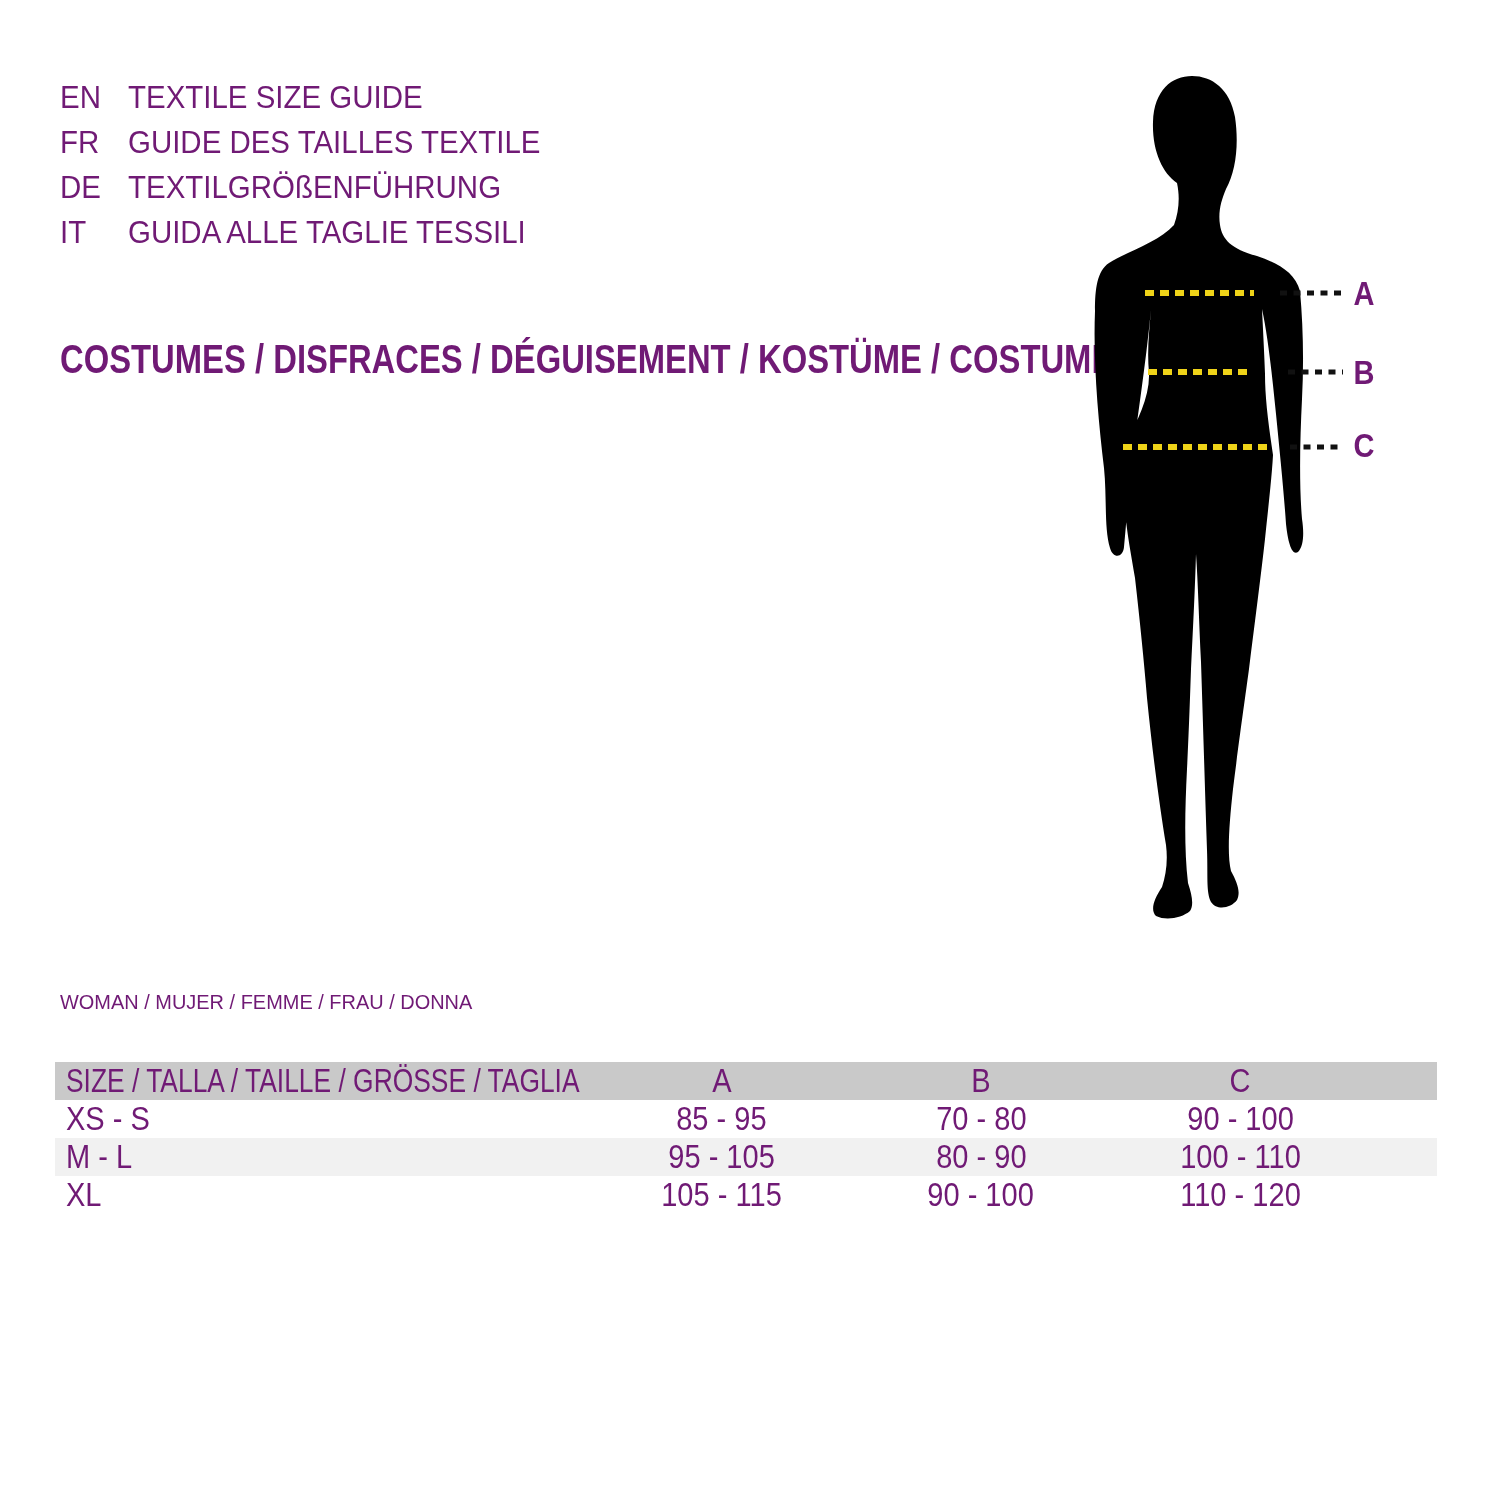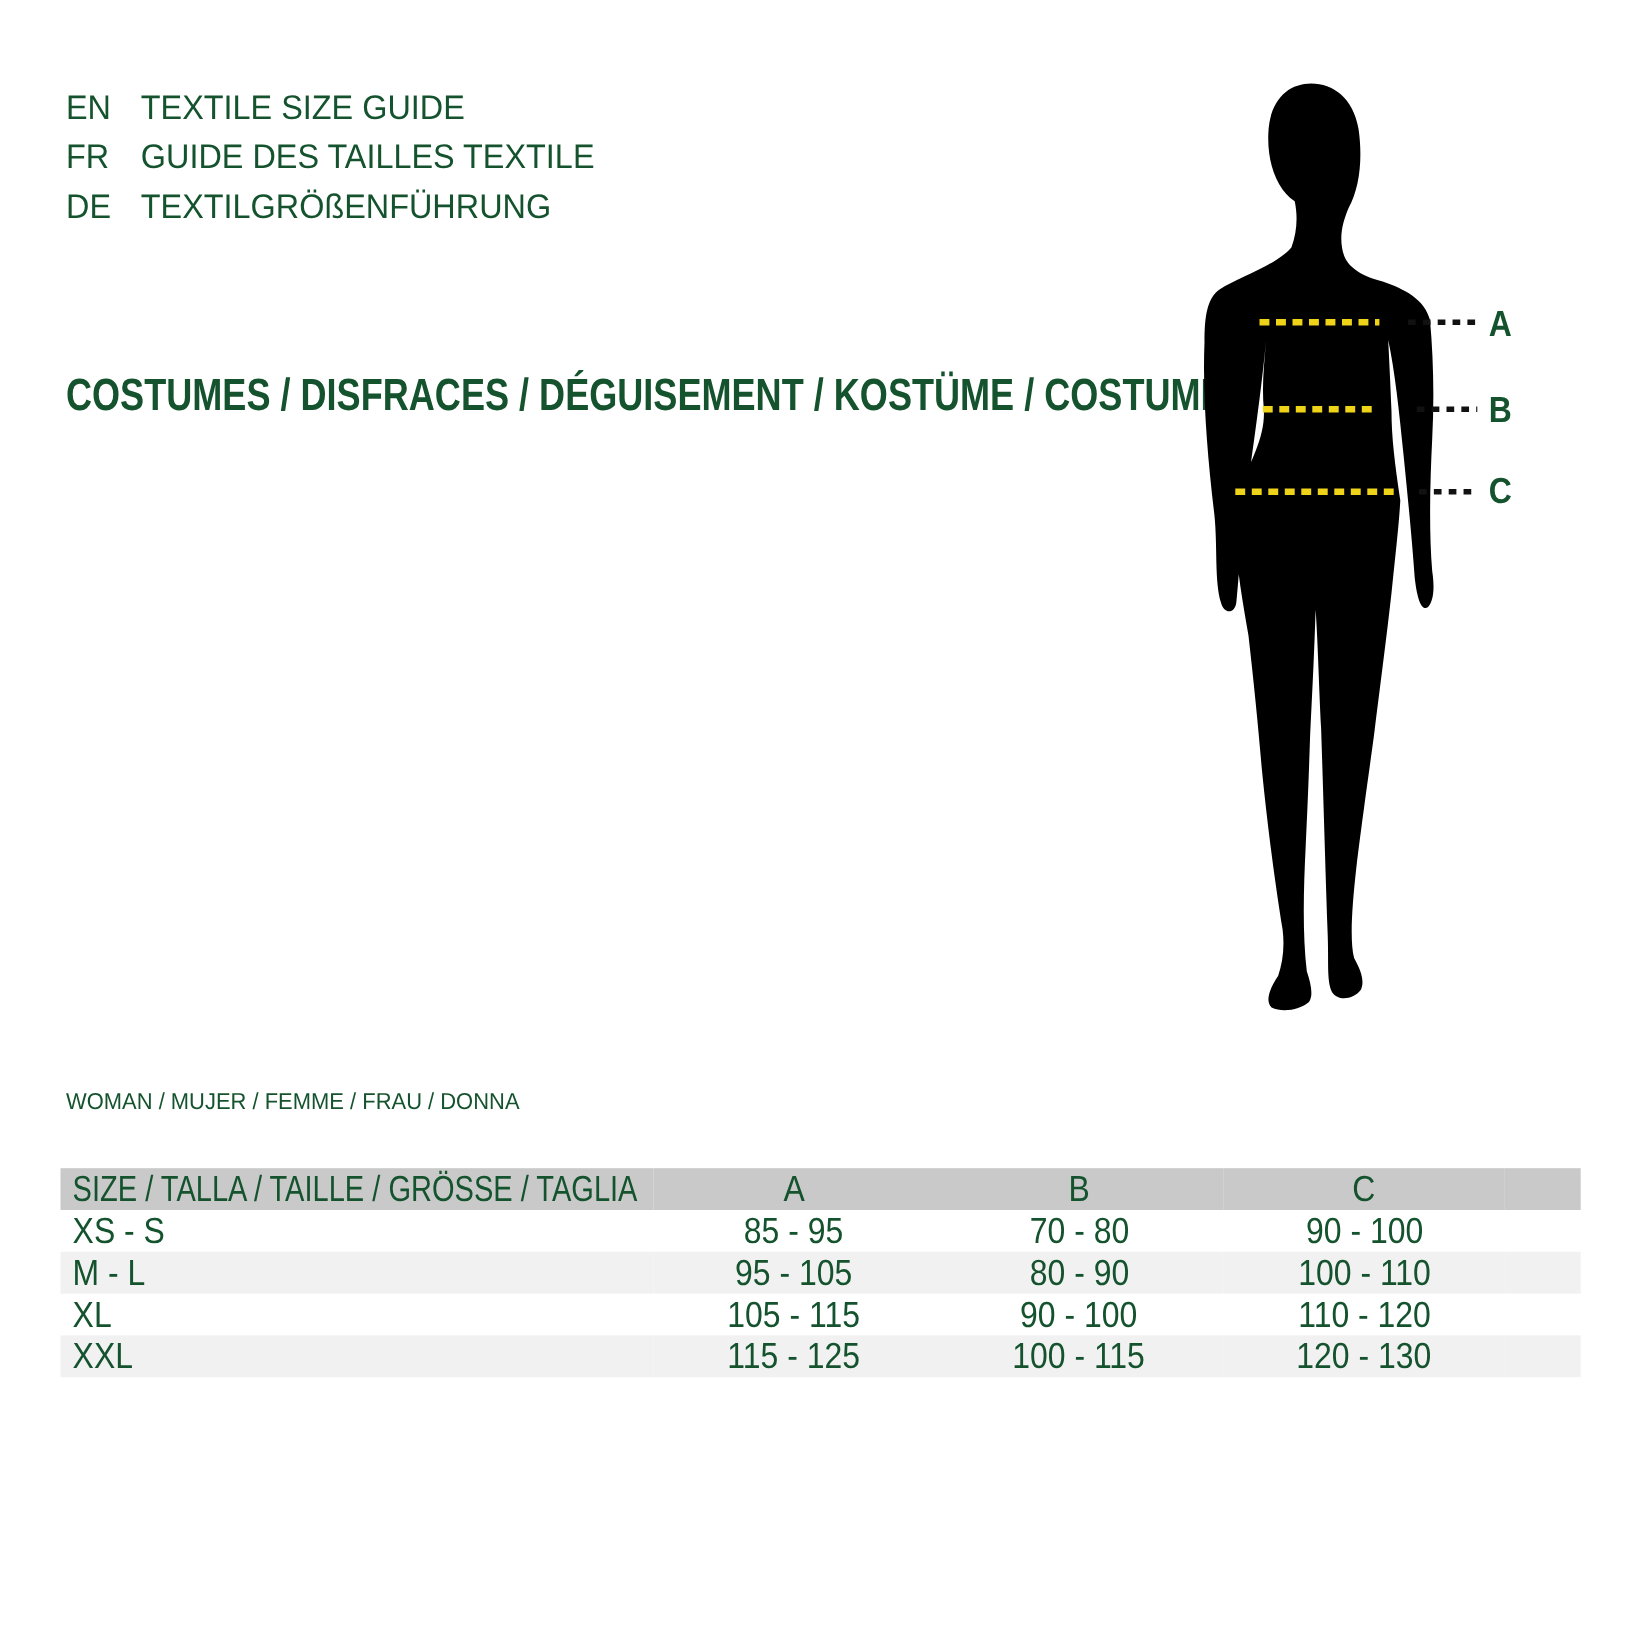--- a/index.html
+++ b/index.html
@@ -1,18 +1,18 @@
 <!DOCTYPE html>
 <html><head>
 <meta charset="utf-8">
 <style>
   html,body{margin:0;padding:0;background:#fff;}
   .page{
     position:relative;width:1501px;height:1500px;background:#ffffff;overflow:hidden;
-    font-family:"Liberation Sans", sans-serif;color:#14532d;
+    font-family:"Liberation Sans", sans-serif;color:#701a75;
   }
   
   .c{display:inline-block;transform:scaleX(.88);transform-origin:0 50%;white-space:nowrap;}
   .c95{display:inline-block;transform:scaleX(.95);transform-origin:0 50%;white-space:nowrap;}
   .c80{display:inline-block;transform:scaleX(.80);transform-origin:0 50%;white-space:nowrap;}
   .cc{display:inline-block;transform:scaleX(.88);transform-origin:50% 50%;white-space:nowrap;}
 
   .lang-block{position:absolute;left:60px;top:75px;}
   .lang-row{display:flex;height:45px;align-items:center;font-size:31px;}
   .lang-code{width:68px;}
@@ -52,20 +52,24 @@
       <span class="lang-code"><span class="c95">EN</span></span>
       <span class="c95">TEXTILE SIZE GUIDE</span>
     </div>
     <div class="lang-row">
       <span class="lang-code"><span class="c95">FR</span></span>
       <span class="c95">GUIDE DES TAILLES TEXTILE</span>
     </div>
     <div class="lang-row">
       <span class="lang-code"><span class="c95">DE</span></span>
       <span class="c95">TEXTILGRÖßENFÜHRUNG</span>
+    </div>
+    <div class="lang-row">
+      <span class="lang-code"><span class="c95">IT</span></span>
+      <span class="c95">GUIDA ALLE TAGLIE TESSILI</span>
     </div>
   </div>
 
   <div class="category-line">
     <span class="c80">COSTUMES / DISFRACES / DÉGUISEMENT / KOSTÜME / COSTUMI</span>
   </div>
 
   <svg class="figure-svg" width="320" height="860" viewBox="0 0 320 860" aria-hidden="true">
     <path d="M112,6
              C92,6 74,20 73,52
@@ -167,24 +171,17 @@
         <td><span class="cc">100 - 110</span></td>
         <td></td>
       </tr>
       <tr>
         <td class="l"><span class="c">XL</span></td>
         <td><span class="cc">105 - 115</span></td>
         <td><span class="cc">90 - 100</span></td>
         <td><span class="cc">110 - 120</span></td>
         <td></td>
       </tr>
-      <tr class="alt-row">
-        <td class="l"><span class="c">XXL</span></td>
-        <td><span class="cc">115 - 125</span></td>
-        <td><span class="cc">100 - 115</span></td>
-        <td><span class="cc">120 - 130</span></td>
-        <td></td>
-      </tr>
     </tbody>
   </table>
 
 
 </div>
 
 </body></html>

